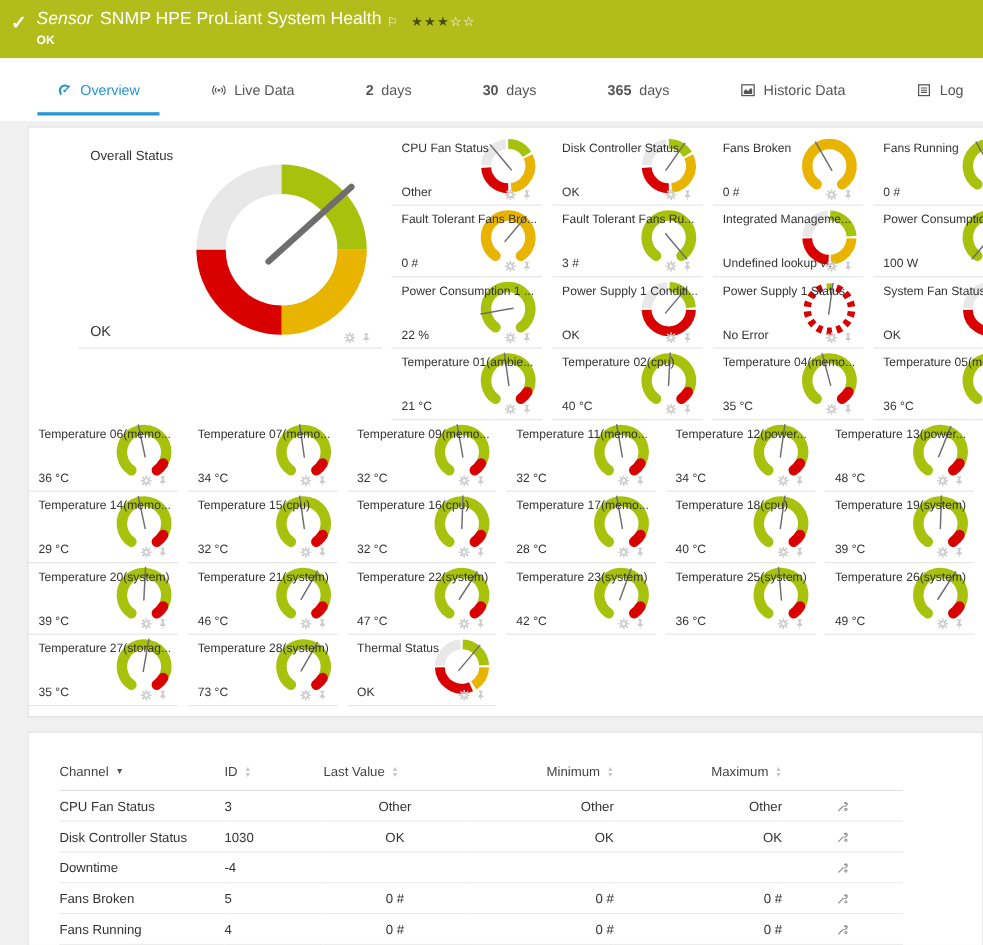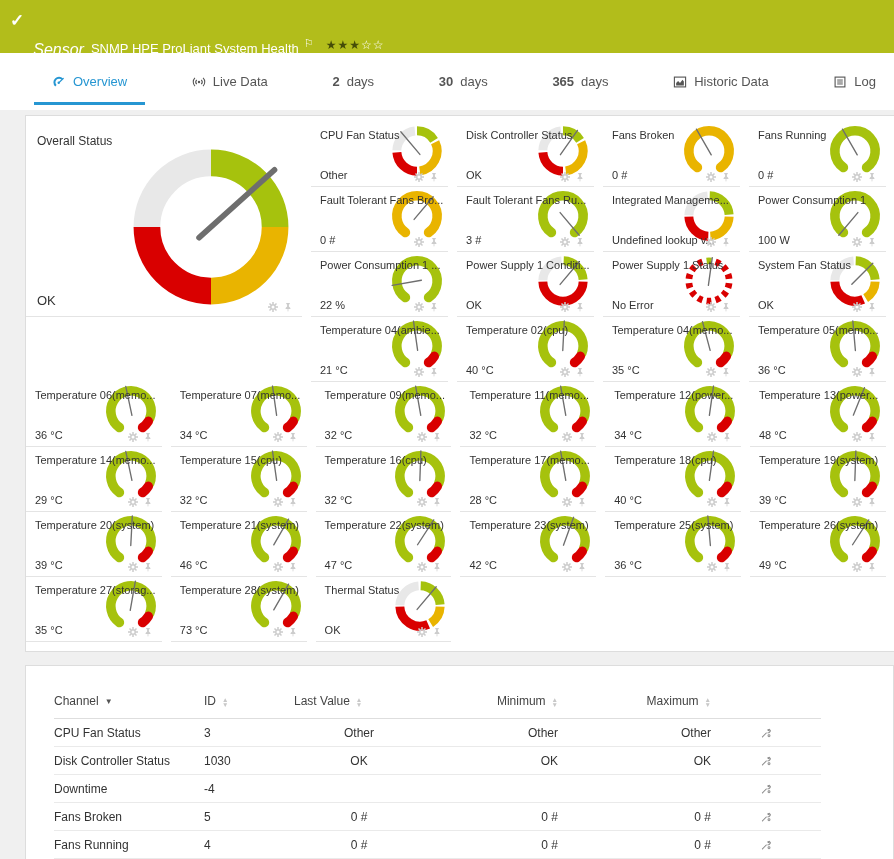--- a/index.html
+++ b/index.html
@@ -2,42 +2,42 @@
 <html style="--accent: #2696d2;"><head>
 <meta charset="utf-8">
 <style>
   *{box-sizing:border-box;margin:0;padding:0}
   html,body{width:894px;height:859px;overflow:hidden}
   body{background:#f0f0f0;font-family:"Liberation Sans",sans-serif;}
 
   
   .header{height:53px;display:flex;padding:9px 0 0 10px;color:#fff;}
   .hcheck{font-size:17px;font-weight:bold;margin:1px 9px 0 0;}
-  .hline1{display:flex;align-items:flex-start;margin-top:32px;}
+  .hline1{display:flex;align-items:flex-end;}
   .hkind{font-style:italic;font-size:16px;margin-right:7px;}
-  .htitle{font-size:13px;}
+  .htitle{font-size:16px;}
   .hflag{font-size:11px;margin:-4px 0 0 5px;opacity:.9}
   .hstars{margin:-3px 0 0 12px;font-size:12px;letter-spacing:1px;}
   .hstars .f{color:#454d08}
   .hstars .e{color:#ffffff}
   .hstatus{font-size:11px;font-weight:bold;margin-top:4px;}
 
   
   .tabs{height:57px;background:#fff;display:flex;align-items:flex-start;justify-content:space-between;padding:0 14px 0 48px;}
   .tab{display:flex;align-items:center;gap:7px;font-size:13px;color:#555;position:relative;height:100%;padding:0 4px;cursor:pointer;white-space:nowrap}
   .tab .num{font-weight:bold}
   .tab .tabicon{display:flex;align-items:center}
   .tab .tabicon svg{width:14px;height:14px}
   .tab.active{color:var(--accent)}
   .tab.active::after{content:"";position:absolute;left:-14px;right:-14px;bottom:5px;height:3px;background:var(--accent)}
 
   
   .panel{background:#fff;border:1px solid #ddd;margin-left:25px;width:869px;}
   #panel-gauges{margin-top:5px;padding:6px 0 9px 0;border-right:none}
-  #grid-top{display:grid;grid-template-columns:285px repeat(4,146px);grid-auto-rows:65px;}
+  #grid-top{display:grid;grid-template-columns:285px repeat(4,146px);grid-auto-rows:65px;margin-left:45px;}
   #grid-bottom{display:grid;grid-template-columns:repeat(6,144.8px);grid-auto-rows:65px;}
   .tile{position:relative;border-bottom:1px solid #e4e4e4;margin-right:9px;}
   .spacer{border-bottom:none}
   .t-title{position:absolute;top:7px;left:9px;font-size:11px;color:#333;white-space:nowrap;z-index:2}
   .t-gauge{position:absolute;top:1px;right:3px;width:56px;height:56px;z-index:1}
   .t-gauge svg{width:100%;height:100%;overflow:visible;display:block}
   .t-value{position:absolute;bottom:5px;left:9px;font-size:11px;color:#333;white-space:nowrap;z-index:2}
   .t-icons{position:absolute;bottom:4px;right:9px;display:flex;gap:5px;color:#ccc;z-index:3}
   .t-ic{display:block;cursor:pointer}
   .t-ic svg{width:10px;height:10px;display:block}
@@ -480,21 +480,21 @@
           </span>
           <span class="t-ic">
             <svg viewBox="0 0 20 20">
               <path d="M6.5 2h7v2.2l-1.7 1V9l3 3v2h-4.1v4.2l-.7 1.3-.7-1.3V14H5.2v-2l3-3V5.2l-1.7-1z" fill="currentColor"></path>
             </svg>
           </span>
         </div>
       </div>
       <div class="spacer" style="grid-column: 1;"></div>
       <div class="tile">
-        <div class="t-title">Temperature 04(ambie...</div>
+        <div class="t-title">Temperature 01(ambie...</div>
         <div class="t-gauge">
           <svg viewBox="0 0 100 100">
             <path d="M 29.35 79.49 A 36 36 0 1 1 83.38 63.49" fill="none" stroke="#a6c20d" stroke-width="17" stroke-linecap="round"></path>
             <path d="M 80.86 68.54 A 36 36 0 0 1 70.65 79.49" fill="none" stroke="#d90000" stroke-width="17" stroke-linecap="round"></path>
             <line x1="51.11" y1="57.92" x2="43.74" y2="5.44" stroke="#6e6e6e" stroke-width="2.4" stroke-linecap="round"></line>
           </svg>
         </div>
         <div class="t-value">21 °C</div>
         <div class="t-icons">
           <span class="t-ic">

